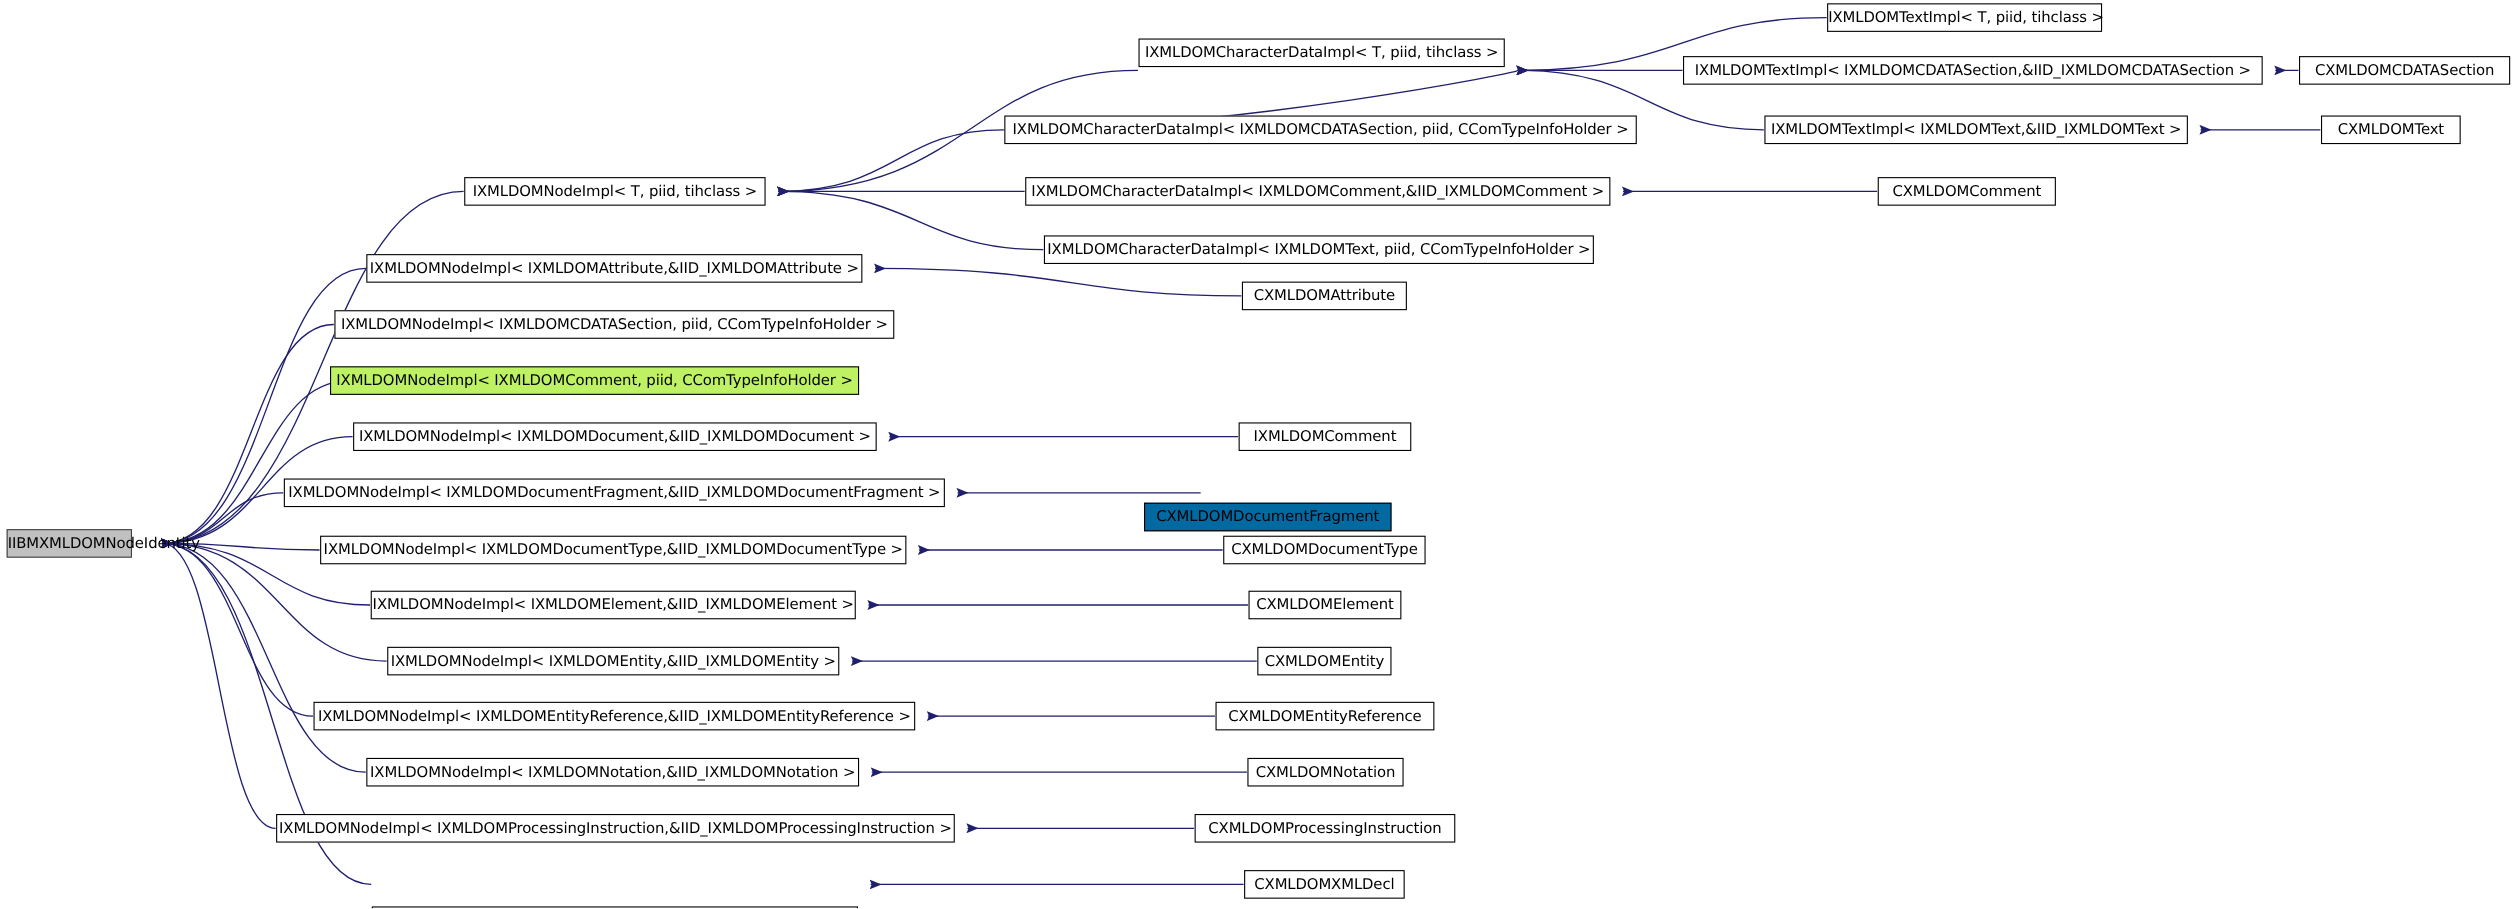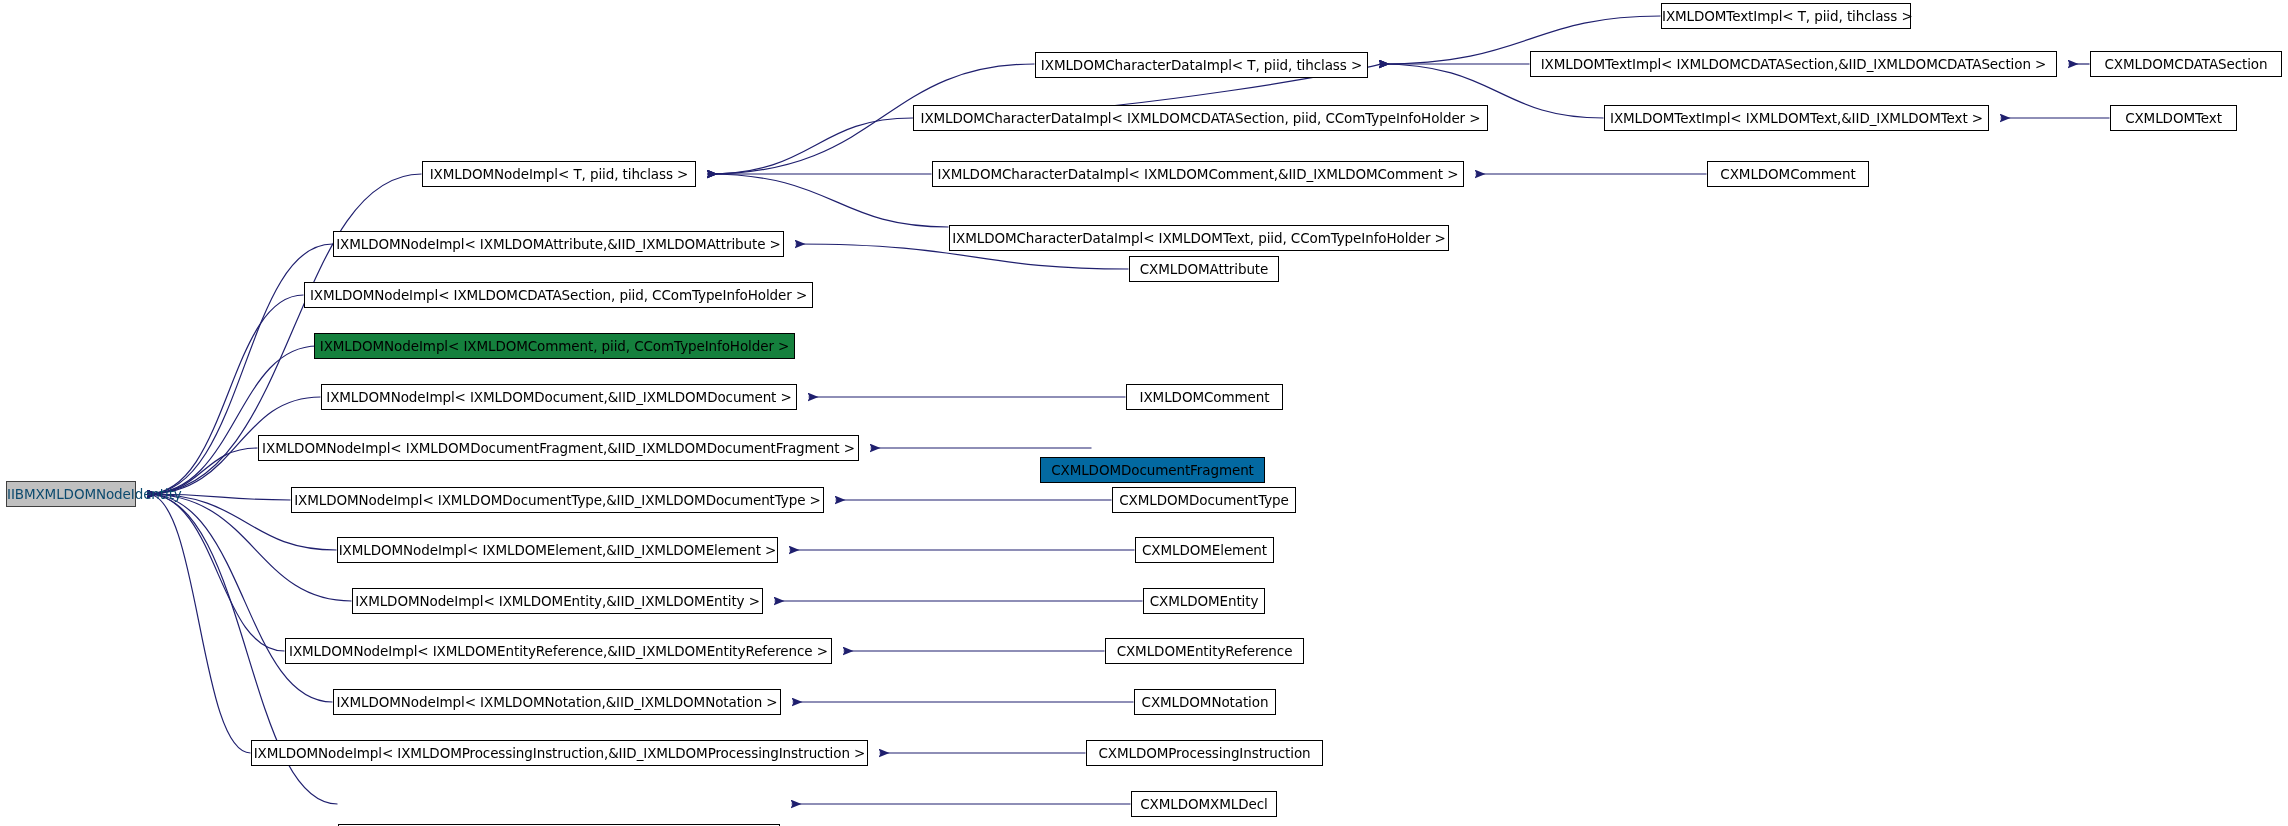--- a/index.html
+++ b/index.html
@@ -70,36 +70,36 @@
       <path d="M284.5,651 C217.89999999999998,651 217.9,494 147.5,494" fill="none" stroke="#1f1f6e" stroke-width="1.2" marker-end="url(#ah)"></path>
       <path d="M1104.5,651 L843.5,651" fill="none" stroke="#1f1f6e" stroke-width="1.2" marker-end="url(#ah)"></path>
       <path d="M332.5,702 C244.3,702 244.3,494 147.5,494" fill="none" stroke="#1f1f6e" stroke-width="1.2" marker-end="url(#ah)"></path>
       <path d="M1133.5,702 L792.5,702" fill="none" stroke="#1f1f6e" stroke-width="1.2" marker-end="url(#ah)"></path>
       <path d="M250.5,753 C199.2,753 199.2,494 147.5,494" fill="none" stroke="#1f1f6e" stroke-width="1.2" marker-end="url(#ah)"></path>
       <path d="M1085.5,753 L879.5,753" fill="none" stroke="#1f1f6e" stroke-width="1.2" marker-end="url(#ah)"></path>
       <path d="M337.5,804 C247.05,804 247.05,494 147.5,494" fill="none" stroke="#1f1f6e" stroke-width="1.2" marker-end="url(#ah)"></path>
       <path d="M1130.5,804 L791.5,804" fill="none" stroke="#1f1f6e" stroke-width="1.2" marker-end="url(#ah)"></path>
     </svg>
   <div id="nodes">
-      <div class="node root" style="left: 6px; top: 481px; width: 130px; background: rgb(192, 192, 192); border-color: rgb(64, 64, 64); color: #0c4a6e;">IIBMXMLDOMNodeIdentity</div>
+      <div class="node root" style="left: 6px; top: 481px; width: 114px; background: rgb(192, 192, 192); border-color: rgb(64, 64, 64); color: #000000;">IIBMXMLDOMNodeIdentity</div>
       <div class="node" style="left: 1661px; top: 3px; width: 250px; background: rgb(255, 255, 255); border-color: rgb(0, 0, 0); color: rgb(0, 0, 0);">IXMLDOMTextImpl&lt; T, piid, tihclass &gt;</div>
-      <div class="node" style="left: 1035px; top: 52px; width: 333px; background: rgb(255, 255, 255); border-color: rgb(0, 0, 0); color: rgb(0, 0, 0);">IXMLDOMCharacterDataImpl&lt; T, piid, tihclass &gt;</div>
+      <div class="node" style="left: 1035px; top: 35px; width: 333px; background: rgb(255, 255, 255); border-color: rgb(0, 0, 0); color: rgb(0, 0, 0);">IXMLDOMCharacterDataImpl&lt; T, piid, tihclass &gt;</div>
       <div class="node" style="left: 1530px; top: 51px; width: 527px; background: rgb(255, 255, 255); border-color: rgb(0, 0, 0); color: rgb(0, 0, 0);">IXMLDOMTextImpl&lt; IXMLDOMCDATASection,&amp;IID_IXMLDOMCDATASection &gt;</div>
       <div class="node" style="left: 2090px; top: 51px; width: 192px; background: rgb(255, 255, 255); border-color: rgb(0, 0, 0); color: rgb(0, 0, 0);">CXMLDOMCDATASection</div>
       <div class="node" style="left: 913px; top: 105px; width: 575px; background: rgb(255, 255, 255); border-color: rgb(0, 0, 0); color: rgb(0, 0, 0);">IXMLDOMCharacterDataImpl&lt; IXMLDOMCDATASection, piid, CComTypeInfoHolder &gt;</div>
       <div class="node" style="left: 1604px; top: 105px; width: 385px; background: rgb(255, 255, 255); border-color: rgb(0, 0, 0); color: rgb(0, 0, 0);">IXMLDOMTextImpl&lt; IXMLDOMText,&amp;IID_IXMLDOMText &gt;</div>
       <div class="node" style="left: 2110px; top: 105px; width: 127px; background: rgb(255, 255, 255); border-color: rgb(0, 0, 0); color: rgb(0, 0, 0);">CXMLDOMText</div>
       <div class="node" style="left: 422px; top: 161px; width: 274px; background: rgb(255, 255, 255); border-color: rgb(0, 0, 0); color: rgb(0, 0, 0);">IXMLDOMNodeImpl&lt; T, piid, tihclass &gt;</div>
       <div class="node" style="left: 932px; top: 161px; width: 532px; background: rgb(255, 255, 255); border-color: rgb(0, 0, 0); color: rgb(0, 0, 0);">IXMLDOMCharacterDataImpl&lt; IXMLDOMComment,&amp;IID_IXMLDOMComment &gt;</div>
       <div class="node" style="left: 1707px; top: 161px; width: 162px; background: rgb(255, 255, 255); border-color: rgb(0, 0, 0); color: rgb(0, 0, 0);">CXMLDOMComment</div>
-      <div class="node" style="left: 949px; top: 225px; width: 500px; background: rgb(255, 255, 255); border-color: rgb(0, 0, 0); color: rgb(0, 0, 0);">IXMLDOMCharacterDataImpl&lt; IXMLDOMText, piid, CComTypeInfoHolder &gt;</div>
+      <div class="node" style="left: 949px; top: 214px; width: 500px; background: rgb(255, 255, 255); border-color: rgb(0, 0, 0); color: rgb(0, 0, 0);">IXMLDOMCharacterDataImpl&lt; IXMLDOMText, piid, CComTypeInfoHolder &gt;</div>
       <div class="node" style="left: 333px; top: 231px; width: 451px; background: rgb(255, 255, 255); border-color: rgb(0, 0, 0); color: rgb(0, 0, 0);">IXMLDOMNodeImpl&lt; IXMLDOMAttribute,&amp;IID_IXMLDOMAttribute &gt;</div>
       <div class="node" style="left: 1129px; top: 256px; width: 150px; background: rgb(255, 255, 255); border-color: rgb(0, 0, 0); color: rgb(0, 0, 0);">CXMLDOMAttribute</div>
       <div class="node" style="left: 304px; top: 282px; width: 509px; background: rgb(255, 255, 255); border-color: rgb(0, 0, 0); color: rgb(0, 0, 0);">IXMLDOMNodeImpl&lt; IXMLDOMCDATASection, piid, CComTypeInfoHolder &gt;</div>
-      <div class="node" style="left: 314px; top: 333px; width: 481px; background: #15803d; border-color: rgb(0, 0, 0); color: rgb(0, 0, 0);">IXMLDOMNodeImpl&lt; IXMLDOMComment, piid, CComTypeInfoHolder &gt;</div>
+      <div class="node" style="left: 300px; top: 333px; width: 481px; background: #bef264; border-color: rgb(0, 0, 0); color: rgb(0, 0, 0);">IXMLDOMNodeImpl&lt; IXMLDOMComment, piid, CComTypeInfoHolder &gt;</div>
       <div class="node" style="left: 321px; top: 384px; width: 476px; background: rgb(255, 255, 255); border-color: rgb(0, 0, 0); color: rgb(0, 0, 0);">IXMLDOMNodeImpl&lt; IXMLDOMDocument,&amp;IID_IXMLDOMDocument &gt;</div>
       <div class="node" style="left: 1126px; top: 384px; width: 157px; background: rgb(255, 255, 255); border-color: rgb(0, 0, 0); color: rgb(0, 0, 0);">IXMLDOMComment</div>
       <div class="node" style="left: 258px; top: 435px; width: 601px; background: rgb(255, 255, 255); border-color: rgb(0, 0, 0); color: rgb(0, 0, 0);">IXMLDOMNodeImpl&lt; IXMLDOMDocumentFragment,&amp;IID_IXMLDOMDocumentFragment &gt;</div>
       <div class="node" style="left: 1040px; top: 435px; width: 225px; background: #0369a1; border-color: rgb(0, 0, 0); color: rgb(0, 0, 0); margin-top: 22px;">CXMLDOMDocumentFragment</div>
       <div class="node" style="left: 291px; top: 487px; width: 533px; background: rgb(255, 255, 255); border-color: rgb(0, 0, 0); color: rgb(0, 0, 0);">IXMLDOMNodeImpl&lt; IXMLDOMDocumentType,&amp;IID_IXMLDOMDocumentType &gt;</div>
       <div class="node" style="left: 1112px; top: 487px; width: 184px; background: rgb(255, 255, 255); border-color: rgb(0, 0, 0); color: rgb(0, 0, 0);">CXMLDOMDocumentType</div>
       <div class="node" style="left: 337px; top: 537px; width: 441px; background: rgb(255, 255, 255); border-color: rgb(0, 0, 0); color: rgb(0, 0, 0);">IXMLDOMNodeImpl&lt; IXMLDOMElement,&amp;IID_IXMLDOMElement &gt;</div>
       <div class="node" style="left: 1135px; top: 537px; width: 139px; background: rgb(255, 255, 255); border-color: rgb(0, 0, 0); color: rgb(0, 0, 0);">CXMLDOMElement</div>
       <div class="node" style="left: 352px; top: 588px; width: 411px; background: rgb(255, 255, 255); border-color: rgb(0, 0, 0); color: rgb(0, 0, 0);">IXMLDOMNodeImpl&lt; IXMLDOMEntity,&amp;IID_IXMLDOMEntity &gt;</div>
       <div class="node" style="left: 1143px; top: 588px; width: 122px; background: rgb(255, 255, 255); border-color: rgb(0, 0, 0); color: rgb(0, 0, 0);">CXMLDOMEntity</div>

